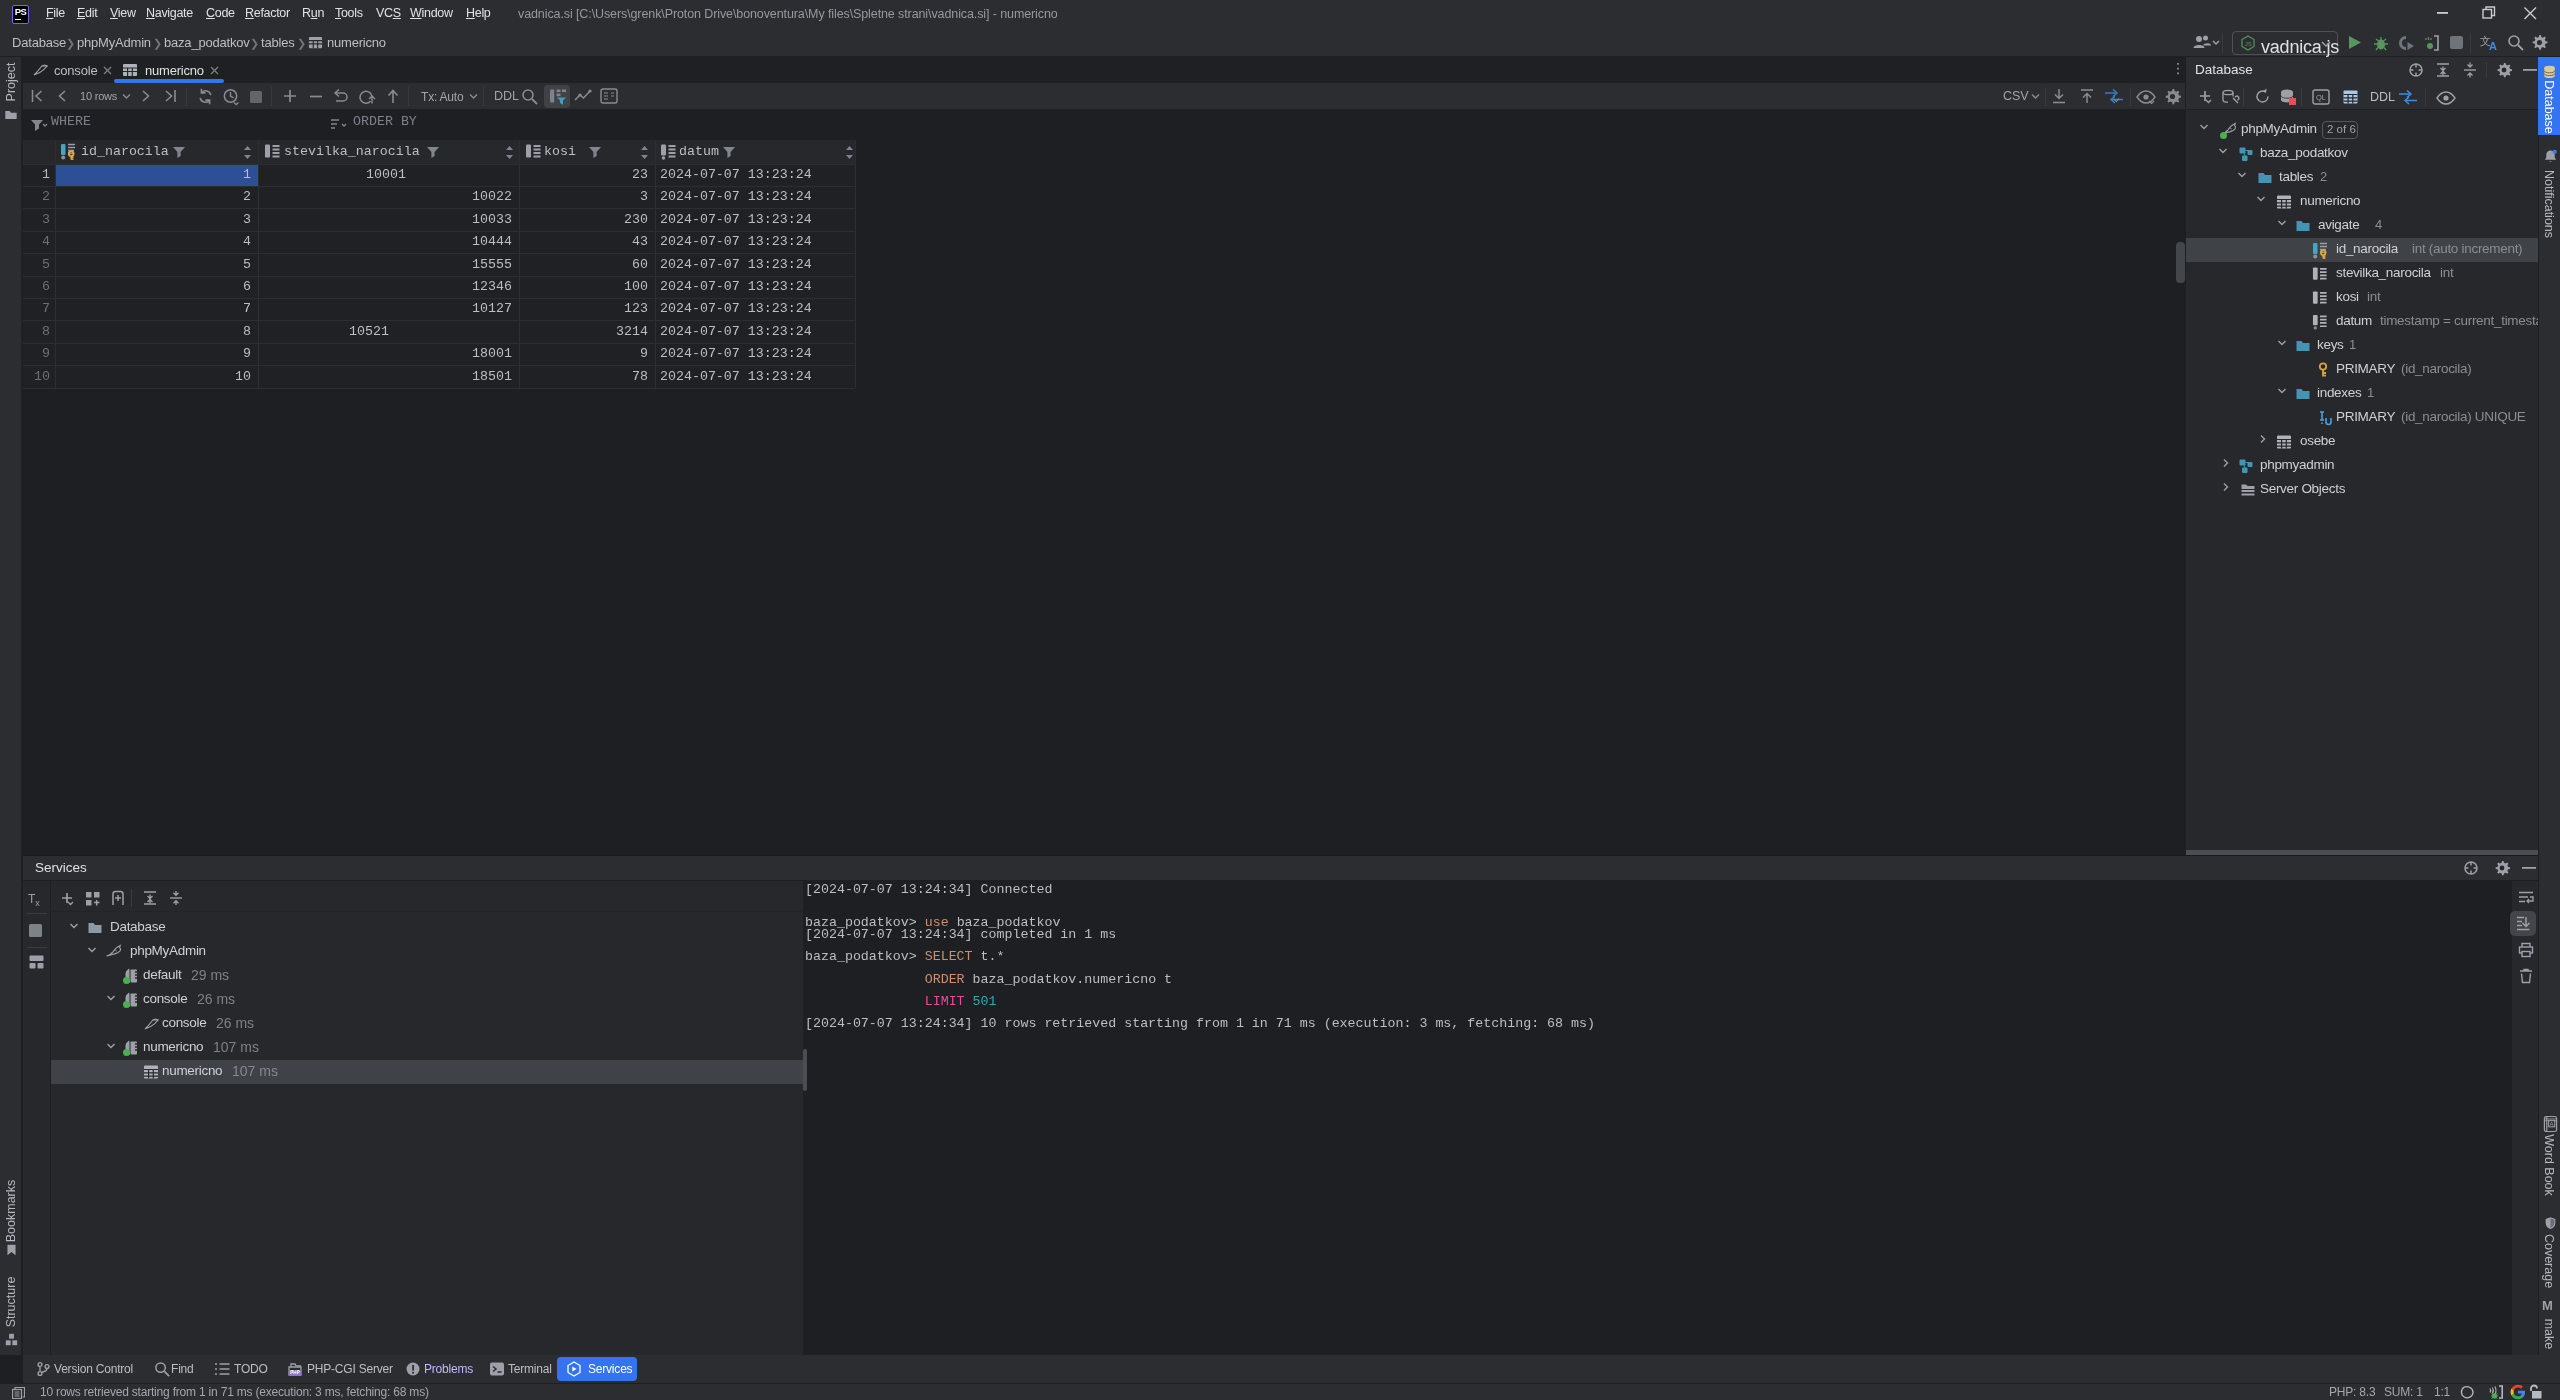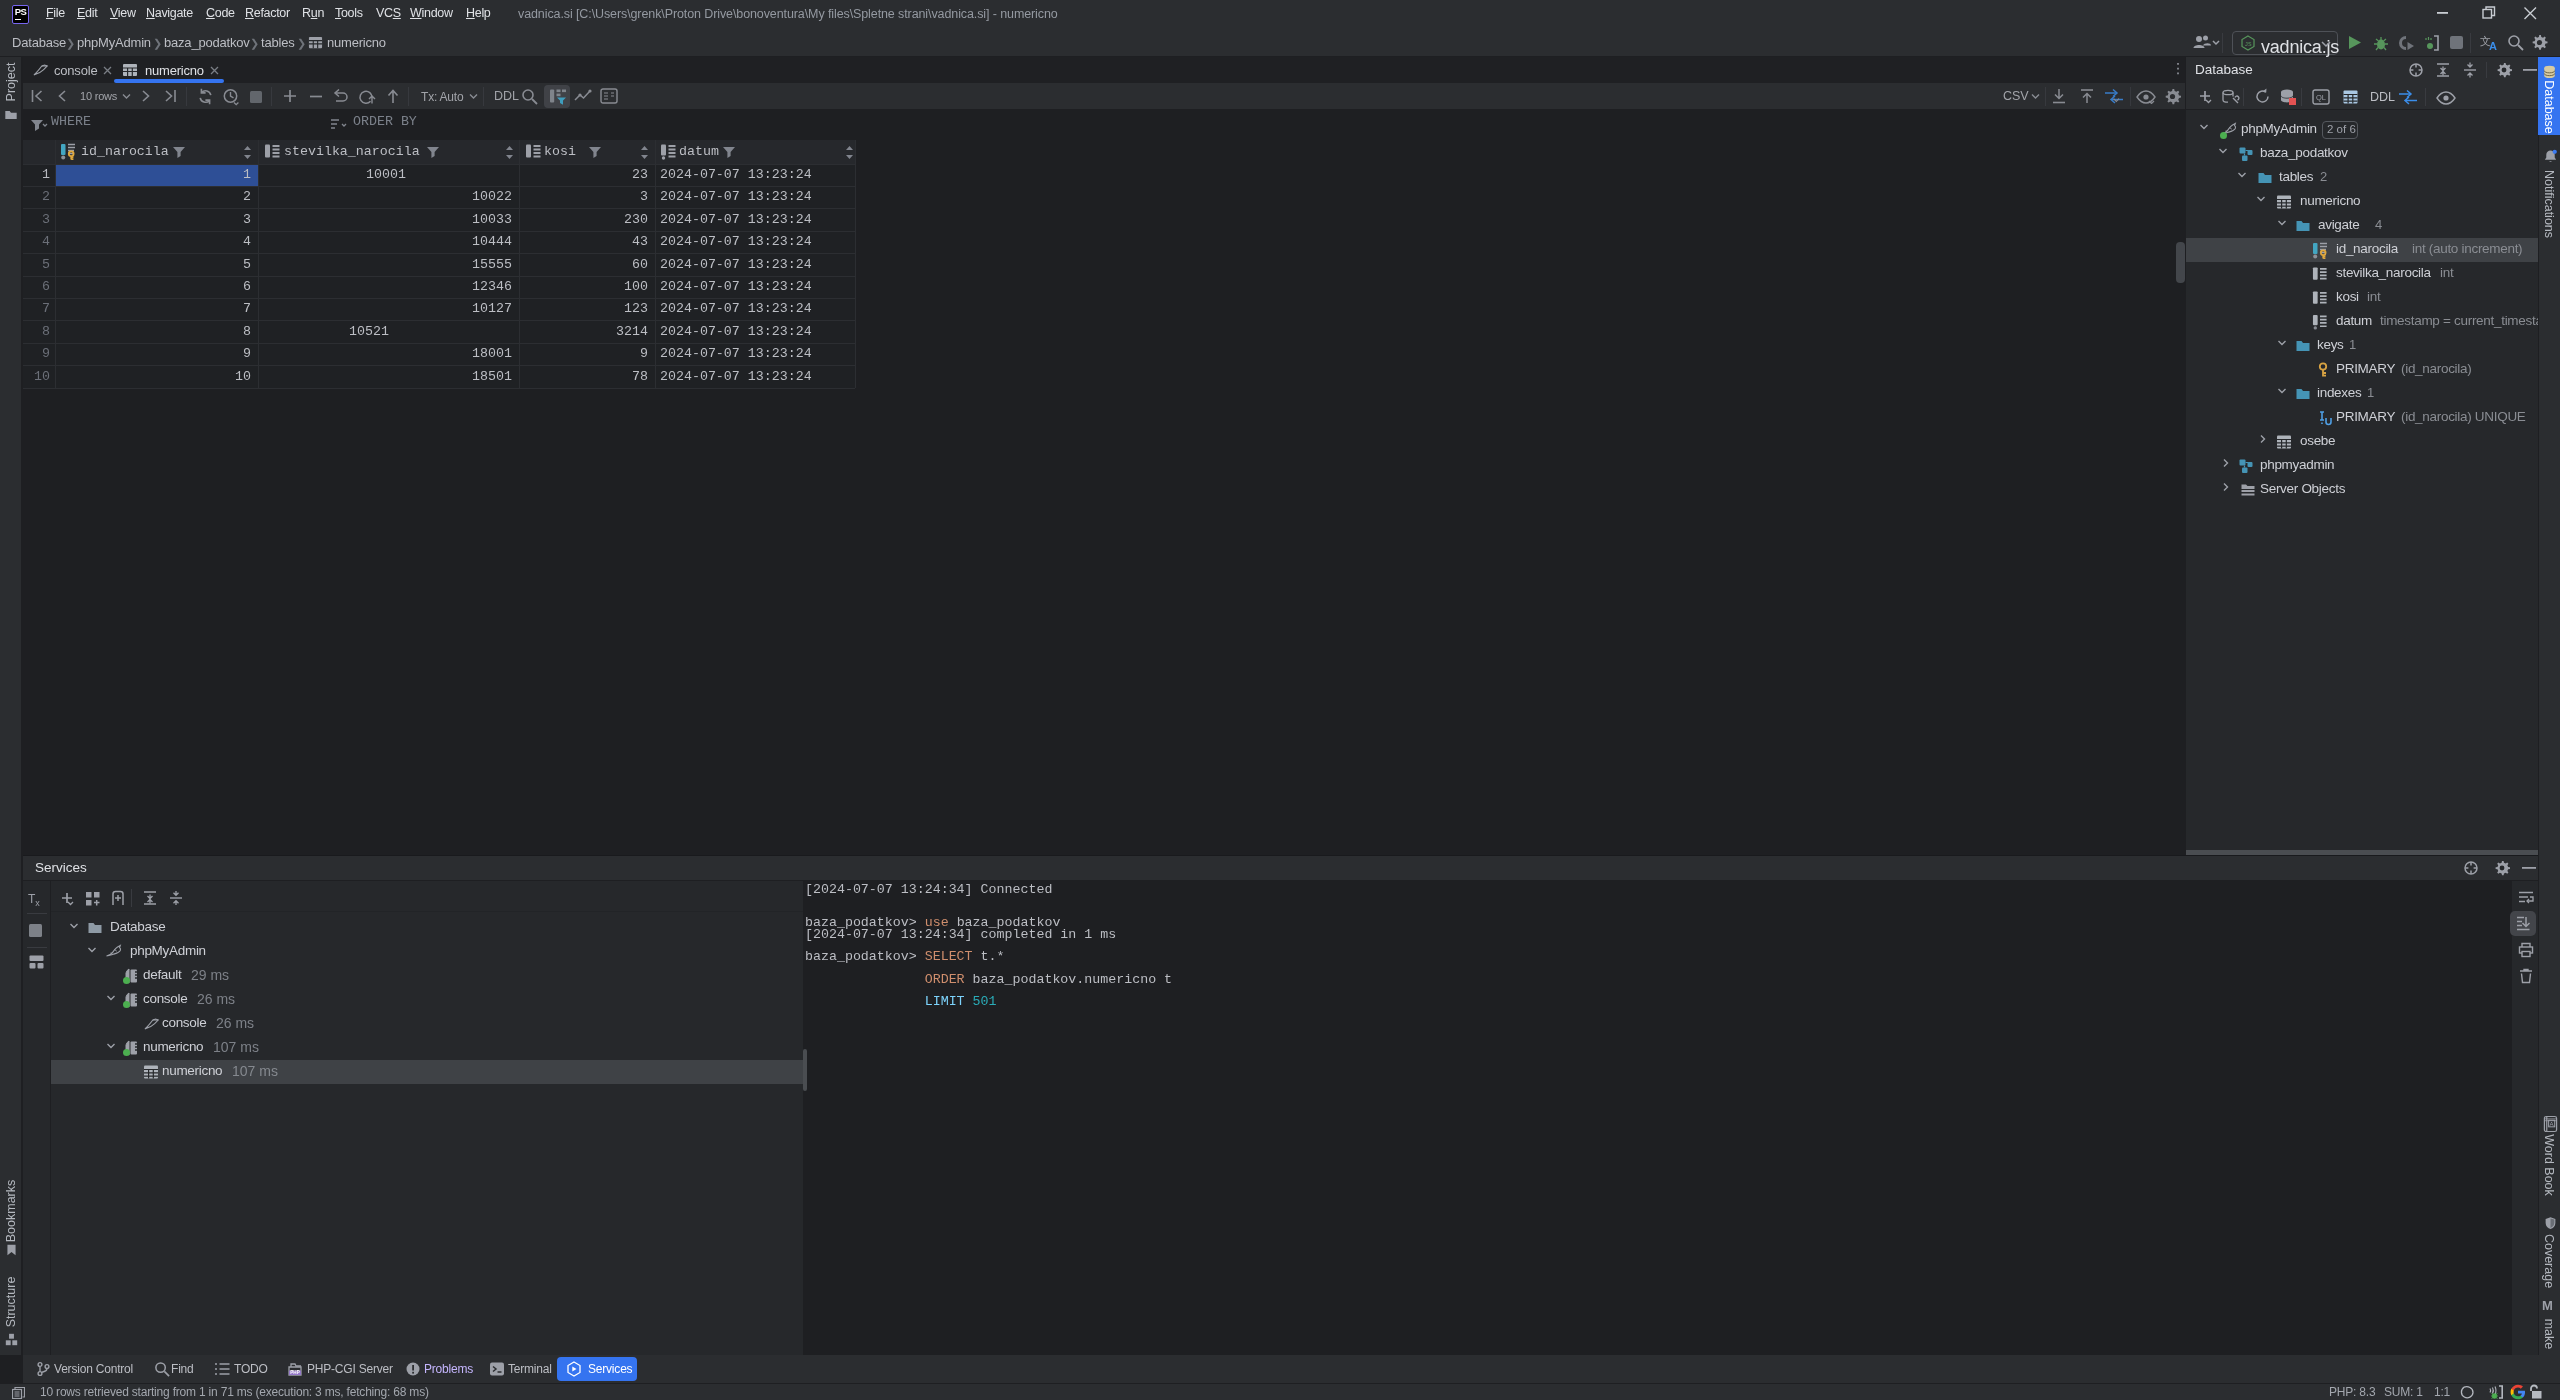--- a/index.html
+++ b/index.html
@@ -770,21 +770,22 @@
       <path d="M1 5.5 h14 M1 8.8 h14 M1 12.1 h14 M5.6 5.5 v9 M10.3 5.5 v9" stroke="#26282b" stroke-width="1.2"></path>
     </svg>
 <span class="a" style="left:139px;top:207px;font-size:13.5px;letter-spacing:-0.3px;color:#ced0d6;white-space:pre">numericno</span>
 <span class="a" style="left:209px;top:207px;font-size:14px;color:#85898f;white-space:pre">107 ms</span>
 <div class="a" style="left:780px;top:24px;width:1709px;height:476px;background:#1e1f22"></div>
 <div class="a mono" style="left:782px;top:23px;font-size:13.3px;line-height:22.4px;color:#bcbec4;white-space:pre">[2024-07-07 13:24:34] Connected</div>
 <div class="a mono" style="left:782px;top:56px;font-size:13.3px;line-height:22.4px;color:#bcbec4;white-space:pre">baza_podatkov&gt; <span style="color:#cf8e6d">use</span> baza_podatkov</div>
 <div class="a mono" style="left:782px;top:67.8px;font-size:13.3px;line-height:22.4px;color:#bcbec4;white-space:pre">[2024-07-07 13:24:34] completed in 1 ms</div>
 <div class="a mono" style="left:782px;top:90.2px;font-size:13.3px;line-height:22.4px;color:#bcbec4;white-space:pre">baza_podatkov&gt; <span style="color:#cf8e6d">SELECT</span> t.*</div>
 <div class="a mono" style="left:782px;top:112.6px;font-size:13.3px;line-height:22.4px;color:#bcbec4;white-space:pre">               <span style="color:#cf8e6d">ORDER</span> baza_podatkov.numericno t</div>
-<div class="a mono" style="left:782px;top:135px;font-size:13.3px;line-height:22.4px;color:#bcbec4;white-space:pre">               <span style="color:#7dd3fc">LIMIT</span> <span style="color:#2aacb8">501</span></div>
+<div class="a mono" style="left:782px;top:135px;font-size:13.3px;line-height:22.4px;color:#bcbec4;white-space:pre">               <span style="color:#ec4899">LIMIT</span> <span style="color:#2aacb8">501</span></div>
+<div class="a mono" style="left:782px;top:157.4px;font-size:13.3px;line-height:22.4px;color:#bcbec4;white-space:pre">[2024-07-07 13:24:34] 10 rows retrieved starting from 1 in 71 ms (execution: 3 ms, fetching: 68 ms)</div>
 <div class="a" style="left:780px;top:193px;width:4px;height:42px;background:#4a4d51;border-radius:2px"></div>
 <div class="a" style="left:2486px;top:24px;width:1px;height:476px;background:#1e1f22"></div>
 <svg class="a" style="left:2495px;top:34px" width="17" height="16" viewBox="0 0 17 16">
       <path d="M1 2.5 h14 M1 7 h9 M1 11.5 h6" stroke="#9da0a8" stroke-width="1.5"></path>
       <path d="M12 7 h3 v4 h-6" fill="none" stroke="#9da0a8" stroke-width="1.3"></path>
       <path d="M11 9 L9 11 L11 13" fill="none" stroke="#9da0a8" stroke-width="1.3"></path>
     </svg>
 <div class="a" style="left:2487px;top:55px;width:26px;height:25px;background:#43454a;border-radius:5px"></div>
 <svg class="a" style="left:2492px;top:59px" width="16" height="16">
       <path d="M2 2.5 h7 M2 6.5 h5 M2 10.5 h5" stroke="#9da0a8" stroke-width="1.5"></path>

